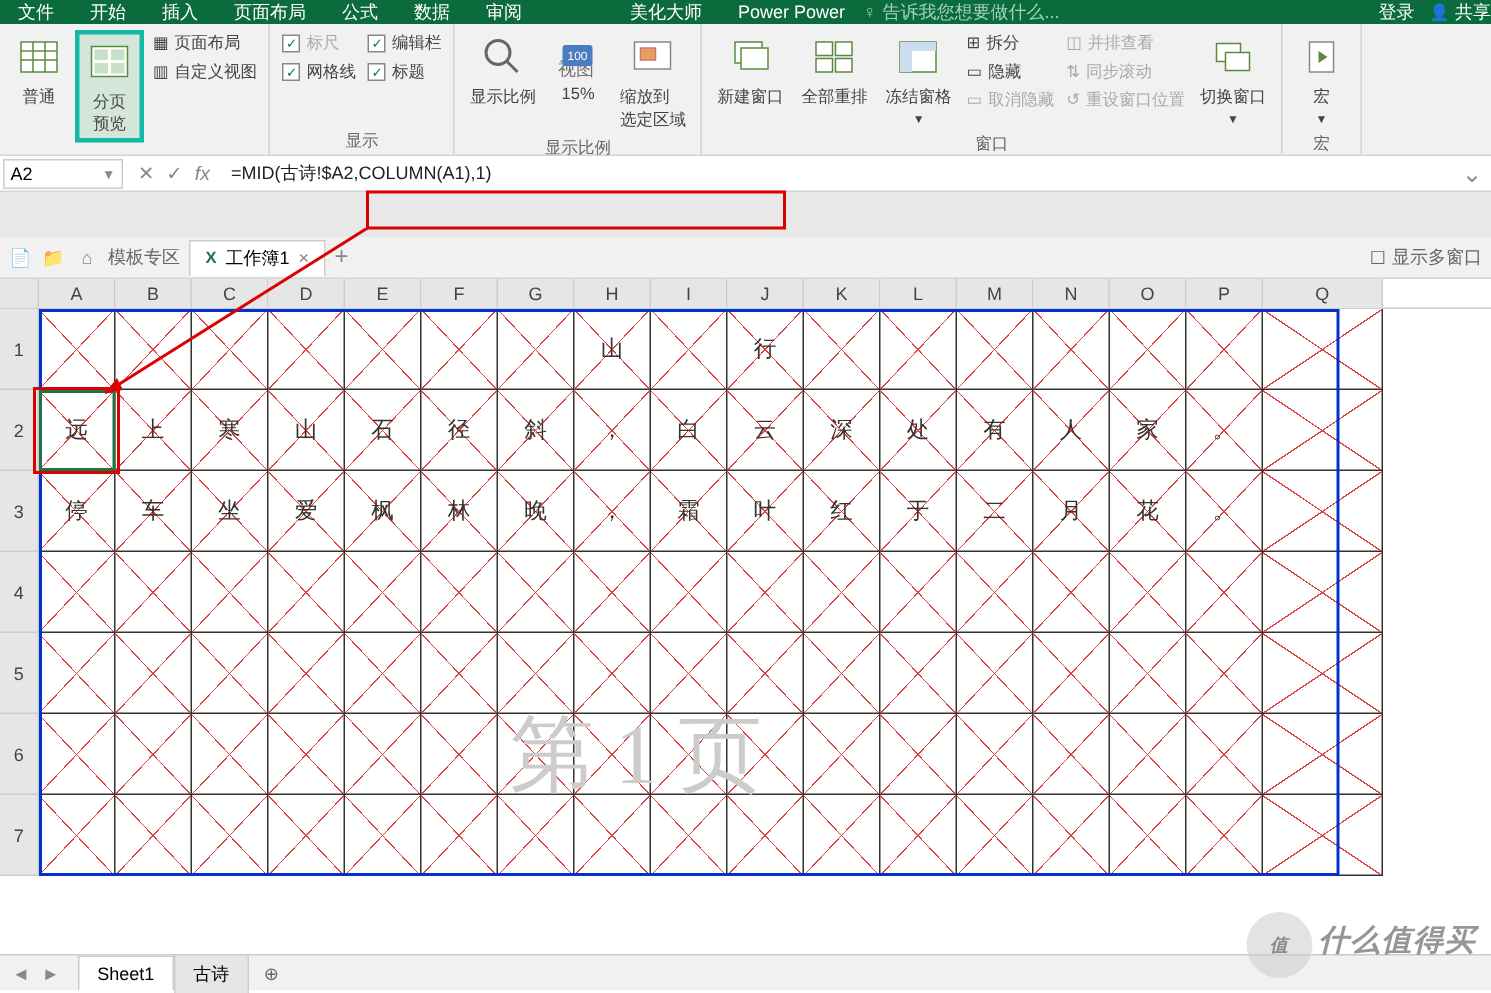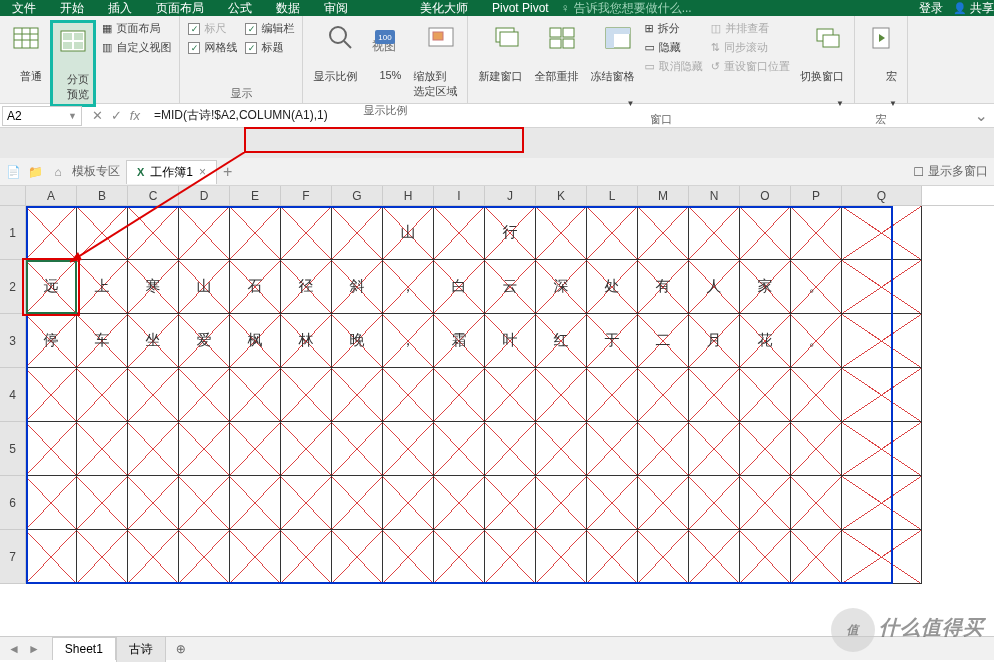--- a/index.html
+++ b/index.html
@@ -9,21 +9,21 @@
 .menu-tabs { display: flex; height: 100%; }
 .menu-tab { padding: 0 12px; display: flex; align-items: center; cursor: pointer; }
 .menu-tab.active { background: #f1f1f1; color: #737373; margin-top: 46px; }
 .title-right { margin-left: auto; display: flex; align-items: center; gap: 10px; }
 .tell-me { color: #9fd3b8; font-size: 12px; display: flex; align-items: center; gap: 4px; }
 
 .ribbon { height: 88px; background: #f1f1f1; border-bottom: 1px solid #d4d4d4; display: flex; }
 .ribbon-group { border-right: 1px solid #d4d4d4; padding: 4px 6px 0; display: flex; flex-direction: column; }
 .ribbon-group-content { flex: 1; display: flex; align-items: flex-start; gap: 4px; }
 .ribbon-group-label { text-align: center; font-size: 11px; color: #666; padding: 2px 0; }
-.big-btn { display: flex; flex-direction: column; align-items: flex-end; gap: 15px; padding: 2px 4px; font-size: 11px; color: #444; cursor: pointer; }
+.big-btn { display: flex; flex-direction: column; align-items: center; gap: 3px; padding: 2px 4px; font-size: 11px; color: #444; cursor: pointer; }
 .big-btn.active { background: #d4e6da; border: 3px solid #14b8a6; }
 .big-btn .icon-box { width: 32px; height: 32px; display: flex; align-items: center; justify-content: center; }
 .small-btn-col { display: flex; flex-direction: column; gap: 2px; font-size: 11px; color: #444; }
 .small-btn { display: flex; align-items: center; gap: 4px; padding: 1px 2px; cursor: pointer; }
 .chk { width: 12px; height: 12px; border: 1px solid #888; display: inline-flex; align-items: center; justify-content: center; font-size: 9px; background: #fff; }
 .chk.checked::after { content: "✓"; color: #217346; }
 .chk.grey { color: #bbb; }
 
 .formula-bar { height: 24px; background: #fff; border-bottom: 1px solid #d4d4d4; display: flex; align-items: center; }
 .name-box { width: 80px; height: 20px; border: 1px solid #ccc; margin: 0 2px; padding: 0 4px; font-size: 12px; display: flex; align-items: center; justify-content: space-between; }
@@ -71,21 +71,21 @@
   <div class="menu-tabs">
     <div class="menu-tab">文件</div>
     <div class="menu-tab">开始</div>
     <div class="menu-tab">插入</div>
     <div class="menu-tab">页面布局</div>
     <div class="menu-tab">公式</div>
     <div class="menu-tab">数据</div>
     <div class="menu-tab">审阅</div>
     <div class="menu-tab active">视图</div>
     <div class="menu-tab">美化大师</div>
-    <div class="menu-tab">Pivot Pivot</div>
+    <div class="menu-tab">Power Power</div>
   </div>
   <div class="tell-me">
     <span>♀</span>
     <span>告诉我您想要做什么...</span>
   </div>
   <div class="title-right">
     <span>登录</span>
     <span><span style="font-size:11px">👤</span> <span>共享</span></span>
   </div>
 </div>
@@ -478,20 +478,21 @@
           <div class="cell"></div>
           <div class="cell"></div>
           <div class="cell"></div>
           <div class="cell"></div>
           <div class="cell" style="width: 80px;"></div>
         </div>
       </div>
   </div>
   <div class="print-border" style="left:26px;top:20px;width:867px;height:378px"></div>
   <div class="sel-cell" style="left:26px;top:74px;width:51px;height:54px"></div>
+  <div class="watermark" style="left:340px;top:280px">第 1 页</div>
   <div class="highlight-box" style="left:244px;top:-59px;width:280px;height:26px"></div>
   <div class="highlight-box" style="left:22px;top:72px;width:58px;height:58px"></div>
   <svg class="arrow-line" style="left:60px;top:-34px;width:200px;height:120px">
       <line x1="185" y1="0" x2="10" y2="110" stroke="#d00" stroke-width="2"></line>
       <polygon points="10,110 18,100 22,108" fill="#d00"></polygon>
     </svg>
 </div>
 
 <div class="sheet-tabs">
   <div class="sheet-nav">

